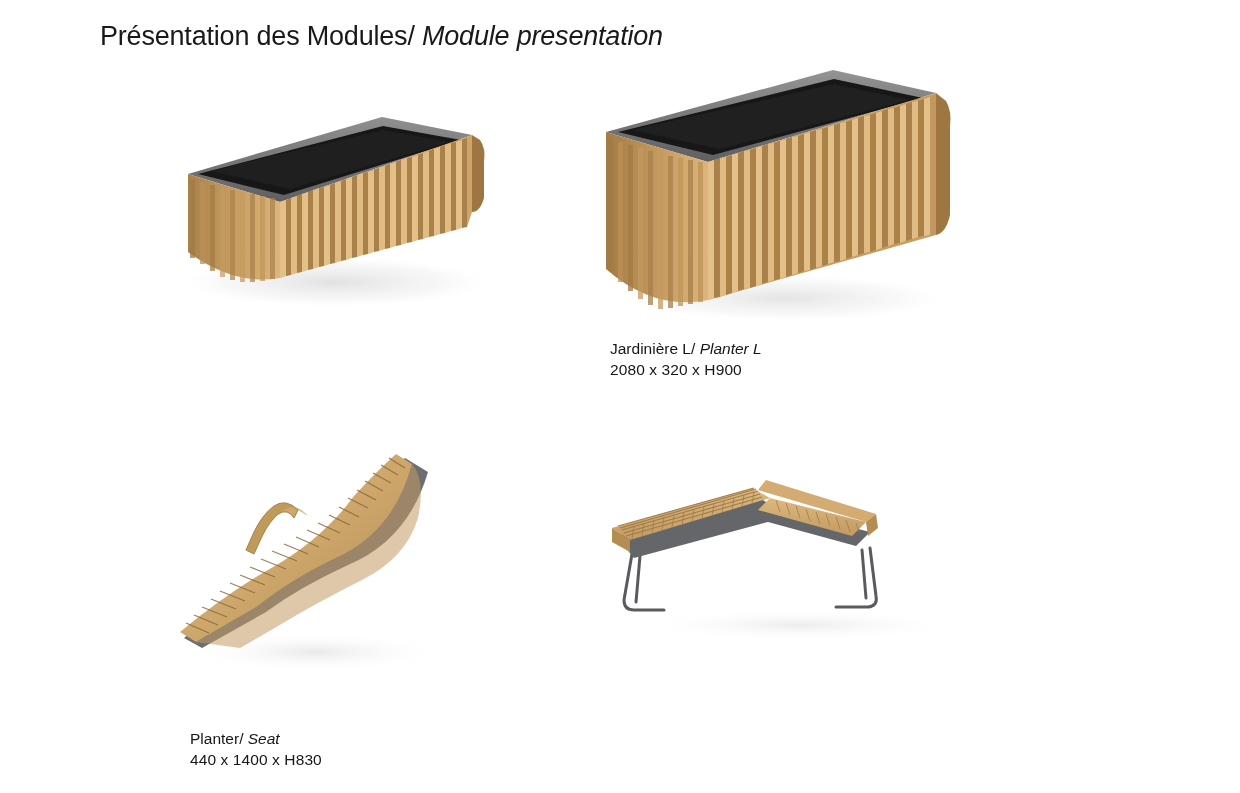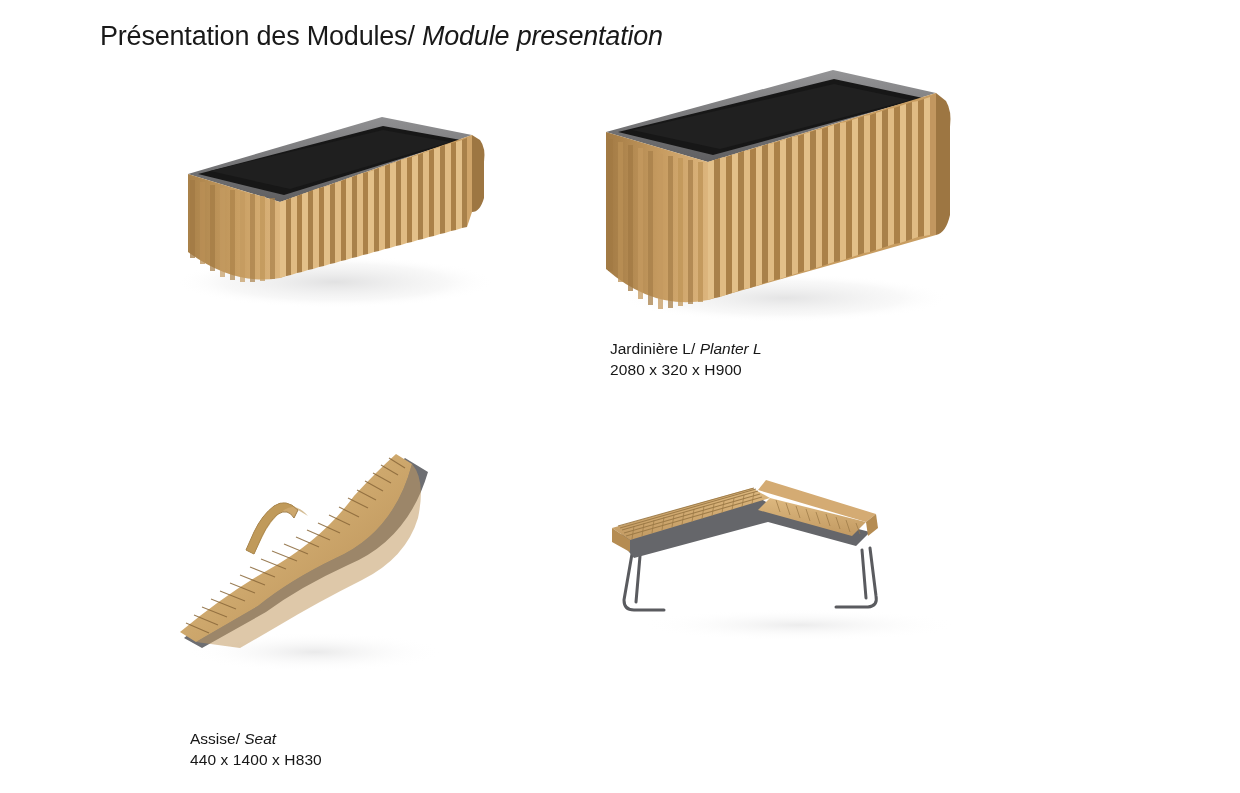--- a/index.html
+++ b/index.html
@@ -324,21 +324,21 @@
           </g>
 
           <path d="M 262 24 Q 276 40 268 78 Q 256 118 212 140 Q 168 162 128 186 L 90 208 L 46 202 L 108 166 Q 140 140 186 118 Q 244 92 262 24 Z" fill="#c29a62" opacity="0.55"></path>
 
           <path d="M 148 70 Q 136 58 124 66 Q 112 75 104 92 L 96 110 L 104 114 L 112 96 Q 120 80 128 74 Q 138 68 144 78 Z" fill="#cda76c" stroke="#a07e49" stroke-width="1"></path>
           <path d="M 148 70 L 158 76 Q 146 62 134 70 Q 120 80 112 98 L 104 114 L 96 110 L 104 92 Q 112 75 124 66 Q 136 58 148 70 Z" fill="#b8914f" opacity="0.6"></path>
         </svg>
       </div>
 
       <div class="caption">
-        <span class="name-fr">Assise</span><span class="name-sep">/ </span><span class="name-en">Seat</span>
+        <span class="name-fr">Planter</span><span class="name-sep">/ </span><span class="name-en">Seat</span>
         <span class="dims">440 x 1400 x H830</span>
       </div>
     </div>
 
     <div class="cell cell-bench">
       <div class="figure">
         <svg width="420" height="265" viewBox="0 0 420 265">
           <defs>
             <linearGradient id="bn-wood" x1="0" y1="0" x2="0" y2="1">
               <stop offset="0%" stop-color="#ddb87f"></stop>

